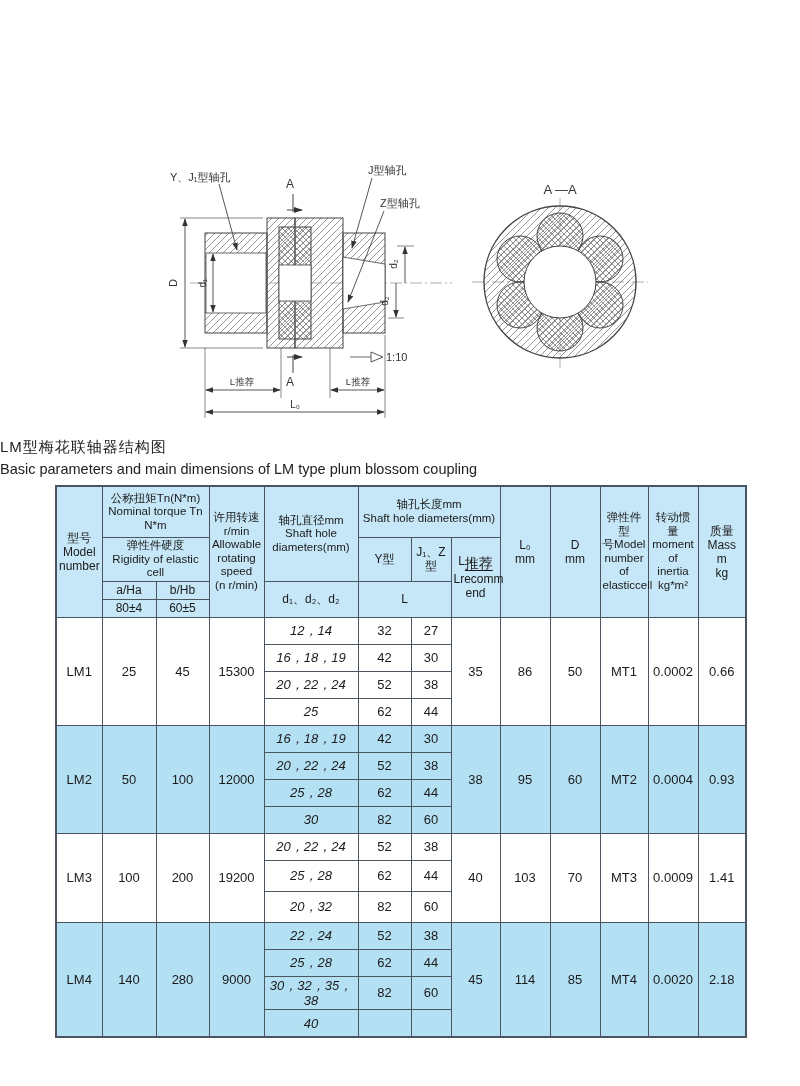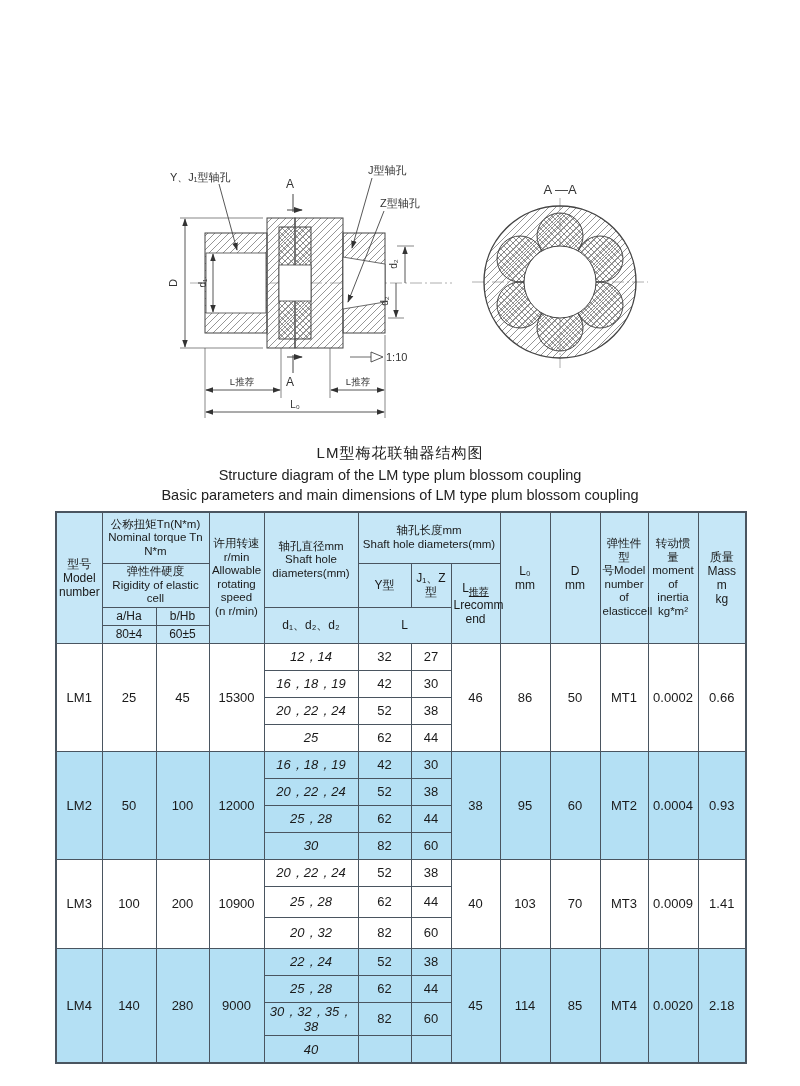--- a/index.html
+++ b/index.html
@@ -2,40 +2,40 @@
 <html><head>
 <meta charset="utf-8">
 <style>
   html,body{margin:0;padding:0;}
   body{
     width:800px;height:1086px;background:#ffffff;overflow:hidden;
     font-family:"Liberation Sans","DejaVu Sans",sans-serif;color:#222;
   }
   .page{position:relative;width:800px;height:880px;}
   svg text{font-family:"Liberation Sans","DejaVu Sans",sans-serif;fill:#333;}
-  .captions{text-align:center;margin-top:10px;}
+  .captions{text-align:left;margin-top:4px;}
   .cap-zh{font-size:15px;color:#222;letter-spacing:1px;}
   .cap-en{font-size:14.5px;color:#222;margin-top:4px;}
   .cap-block2{margin-top:16px;}
   table.params{
     width:690px;margin:8px 0 0 55px;border-collapse:collapse;table-layout:fixed;
     font-size:13px;color:#1a1a1a;
   }
   table.params{border:2px solid #4a5560;}
   table.params th, table.params td{
     border:1px solid #4a5560;text-align:center;vertical-align:middle;
     padding:1px 2px;white-space:pre-line;line-height:1.18;
   }
   table.params th{background:#c6e7f7;font-weight:normal;font-size:12px;}
   table.params th.sm{font-size:11.5px;}
   table.params td{height:24px;background:#ffffff;}
   tr.hl td{background:#b4e0f4;}
   td.dcol{text-align:left;padding-left:7px;font-style:italic;}
   th.lrec{text-align:left;padding-left:4px;font-size:11.5px;}
-  th.lrec sub{font-size:10px;text-decoration:underline;}
+  th.lrec sub{font-size:14px;text-decoration:underline;}
   .thin{line-height:1.1;}
 </style>
 </head>
 <body>
 
 <div class="page">
 
   
   <svg viewBox="0 0 800 430" width="800" height="430">
     <defs>
@@ -137,21 +137,20 @@
         <circle cx="520" cy="305" r="23" fill="url(#xhatch)" stroke="#444" stroke-width="1"></circle>
         <circle cx="520" cy="259" r="23" fill="url(#xhatch)" stroke="#444" stroke-width="1"></circle>
       </g>
       <circle cx="560" cy="282" r="36" fill="#ffffff" stroke="#444" stroke-width="1"></circle>
     </g>
   </svg>
 
   
   <div class="captions">
     <div class="cap-zh">LM型梅花联轴器结构图</div>
-    <div class="cap-en">Structure diagram of the LM type plum blossom coupling</div>
     <div class="cap-en">Basic parameters and main dimensions of LM type plum blossom coupling</div>
   </div>
 
   
   <table class="params">
     <colgroup>
       <col style="width:46px">
         <col style="width:54px">
         <col style="width:53px">
         <col style="width:55px">
@@ -228,21 +227,21 @@
     <tbody>
 
       <tr>
         <td rowspan="4">LM1</td>
         <td rowspan="4">25</td>
         <td rowspan="4">45</td>
         <td rowspan="4">15300</td>
         <td class="dcol">12，14</td>
         <td>32</td>
         <td>27</td>
-        <td rowspan="4">46</td>
+        <td rowspan="4">35</td>
         <td rowspan="4">86</td>
         <td rowspan="4">50</td>
         <td rowspan="4">MT1</td>
         <td rowspan="4">0.0002</td>
         <td rowspan="4">0.66</td>
       </tr>
       <tr>
         <td class="dcol">16，18，19</td>
         <td>42</td>
         <td>30</td>
@@ -286,21 +285,21 @@
       <tr class="hl">
         <td class="dcol">30</td>
         <td>82</td>
         <td>60</td>
       </tr>
 
       <tr>
         <td rowspan="3">LM3</td>
         <td rowspan="3">100</td>
         <td rowspan="3">200</td>
-        <td rowspan="3">10900</td>
+        <td rowspan="3">19200</td>
         <td class="dcol">20，22，24</td>
         <td>52</td>
         <td>38</td>
         <td rowspan="3">40</td>
         <td rowspan="3">103</td>
         <td rowspan="3">70</td>
         <td rowspan="3">MT3</td>
         <td rowspan="3">0.0009</td>
         <td rowspan="3">1.41</td>
       </tr>

